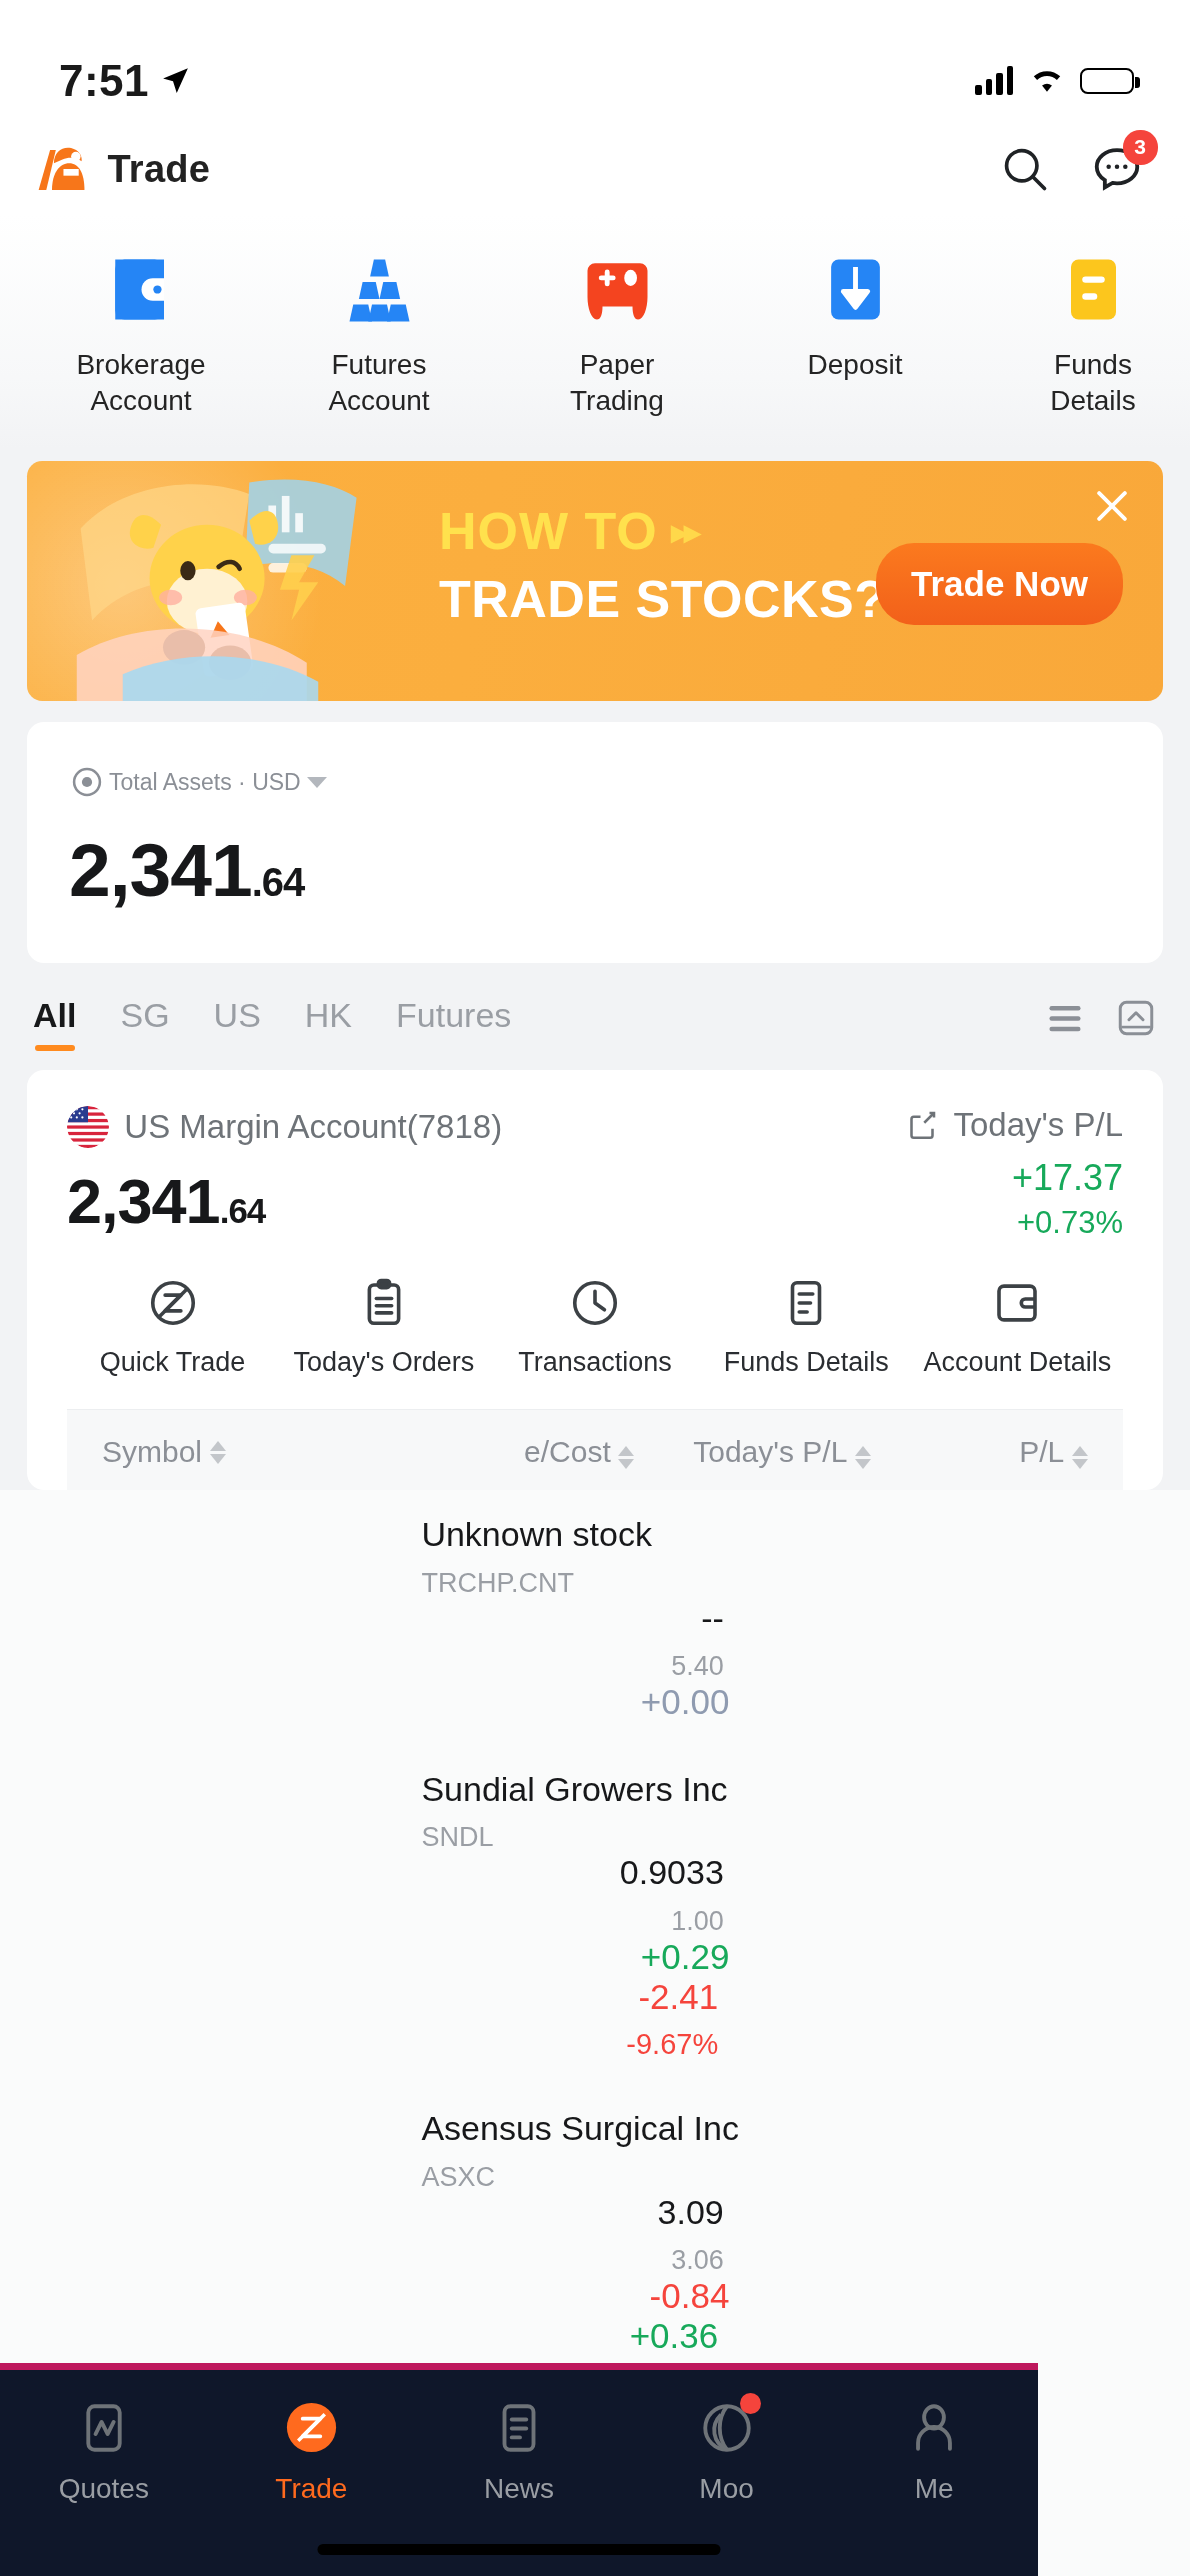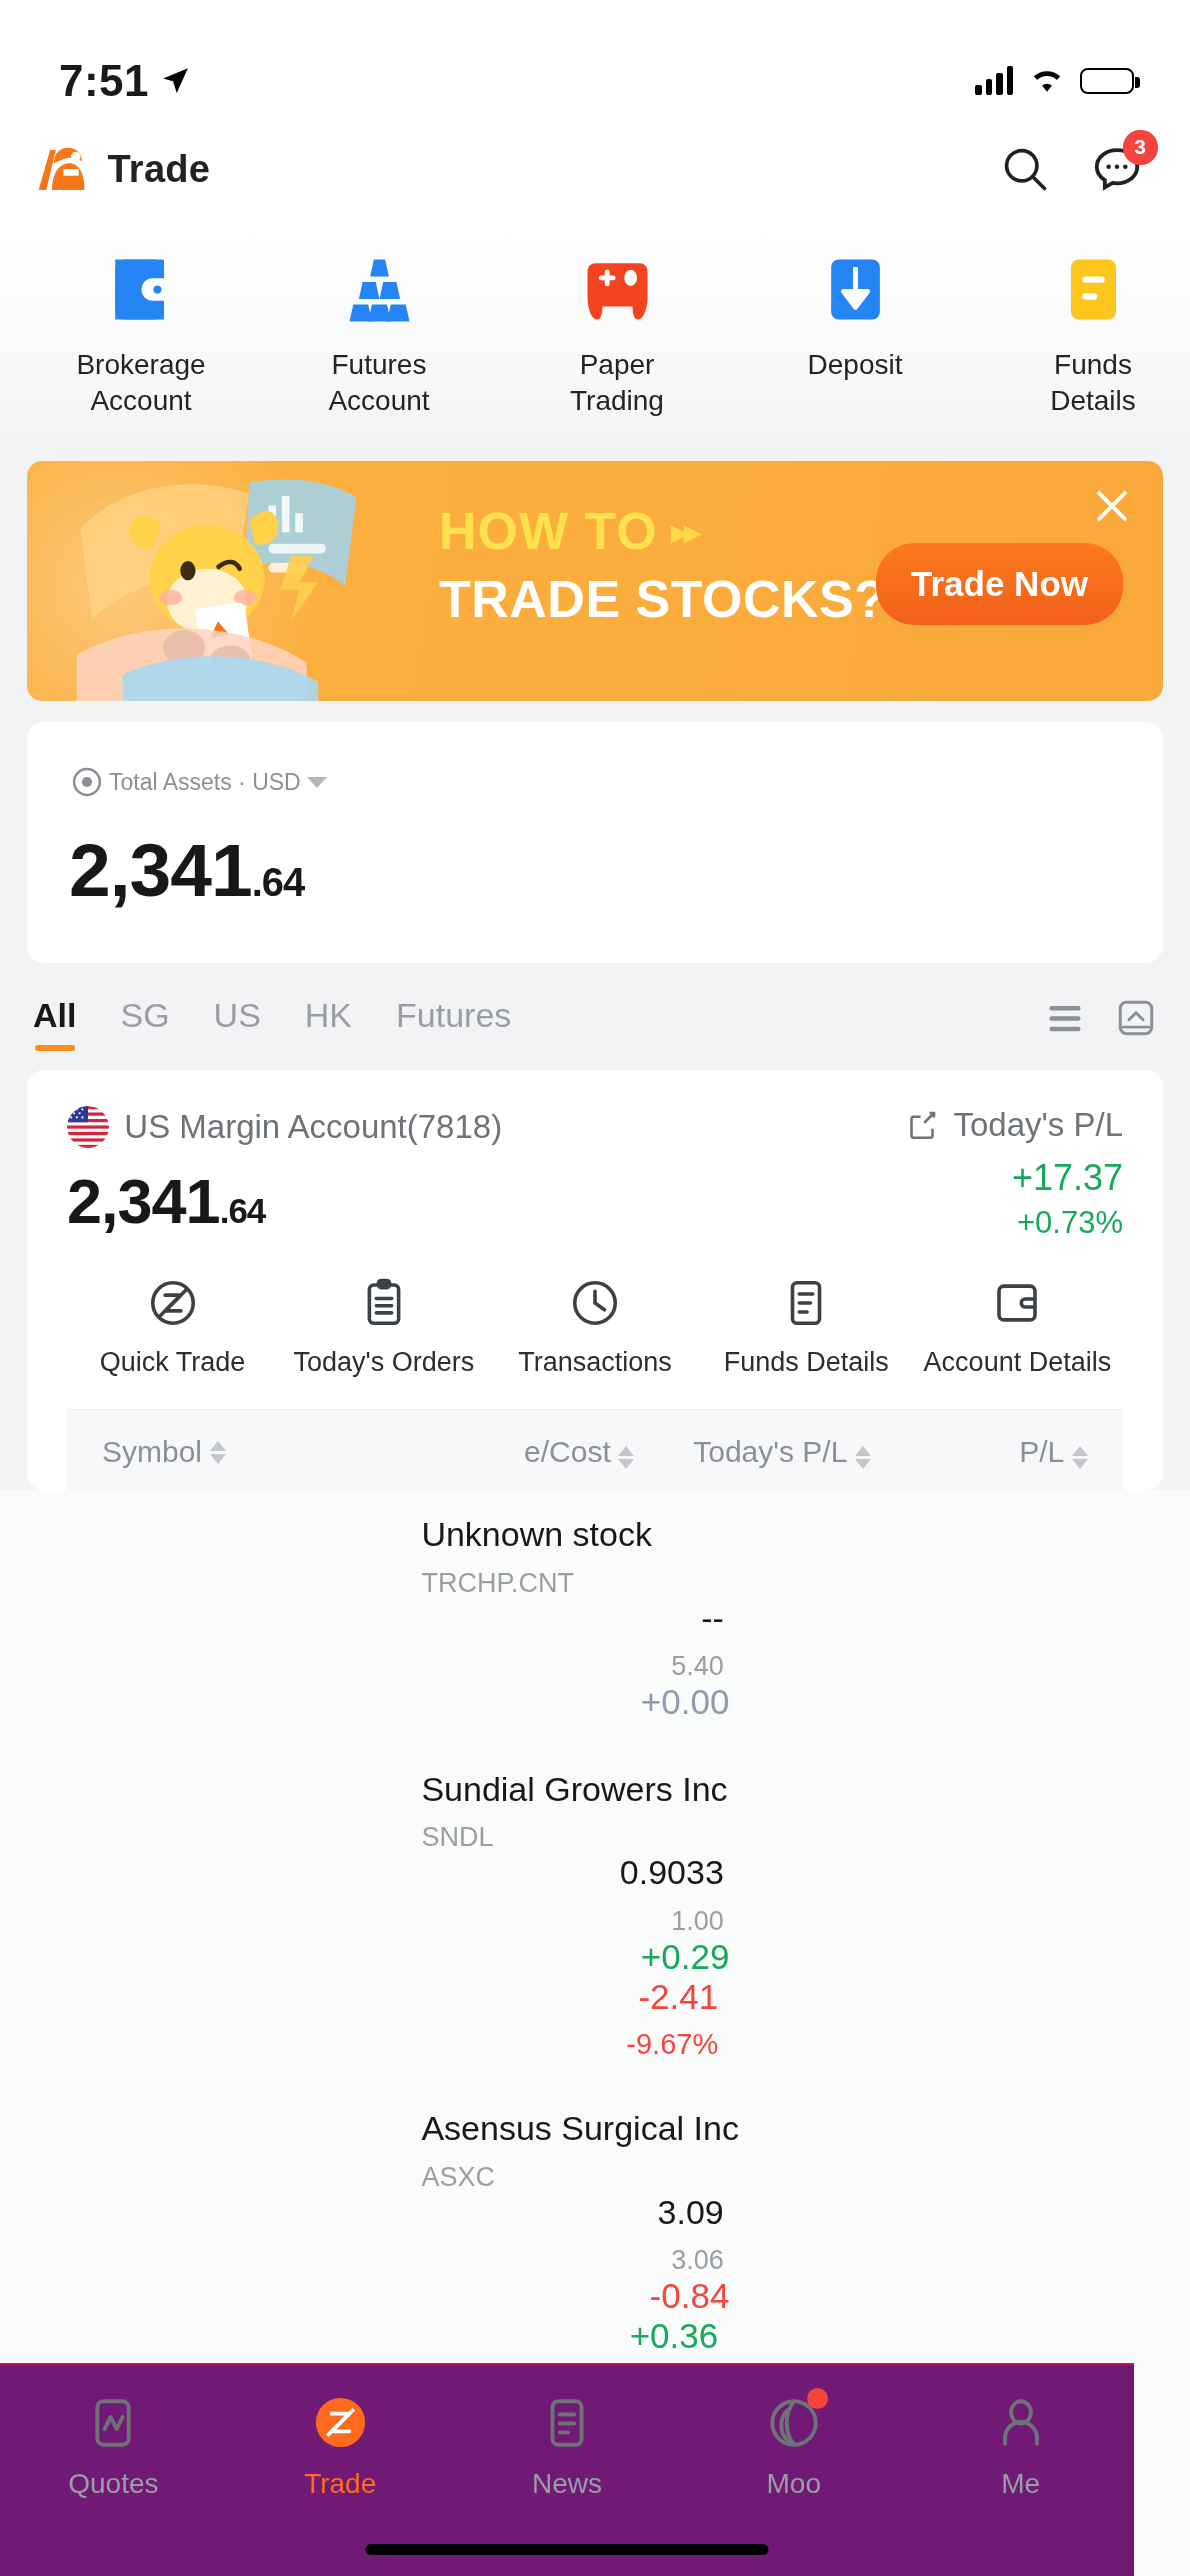--- a/index.html
+++ b/index.html
@@ -150,22 +150,22 @@
   .cost { font-size:27px; color:#9a9ea4; margin-top:13.4px; }
   .tpl { font-size:35px; }
   .pl1 { font-size:35px; }
   .pl2 { font-size:29px; margin-top:11.5px; }
   .up { color:#17a95a; }
   .down { color:#f5443c; }
   .flat { color:#8f9bb0; }
 
   
   .bottomnav {
-    position:absolute; left:0; bottom:0; width:1134px; height:213px;
-    background:#701a75; border-top:2px solid #be185d;
+    position:absolute; left:0; bottom:0; width:1038px; height:213px;
+    background:#0f172a; border-top:7px solid #be185d;
     display:flex; align-items:flex-start; padding-top:25px;
   }
   .nav { flex:1; display:flex; flex-direction:column; align-items:center; gap:13.4px; }
   .nav-ico { width:65px; height:65px; display:flex; align-items:center; justify-content:center; position:relative; }
   .nav-label { font-size:28px; color:#9a9ea4; }
   .nav.active .nav-label { color:#ff6a1e; }
   .nav-dot { position:absolute; top:-1.9px; right:-1.9px; width:21px; height:21px; border-radius:50%; background:#f5443c; }
   .homebar { position:absolute; bottom:21px; left:50%; transform:translateX(-50%); width:403px; height:11.5px; background:#000; border-radius:5.8px; }
 </style>
 </head>

